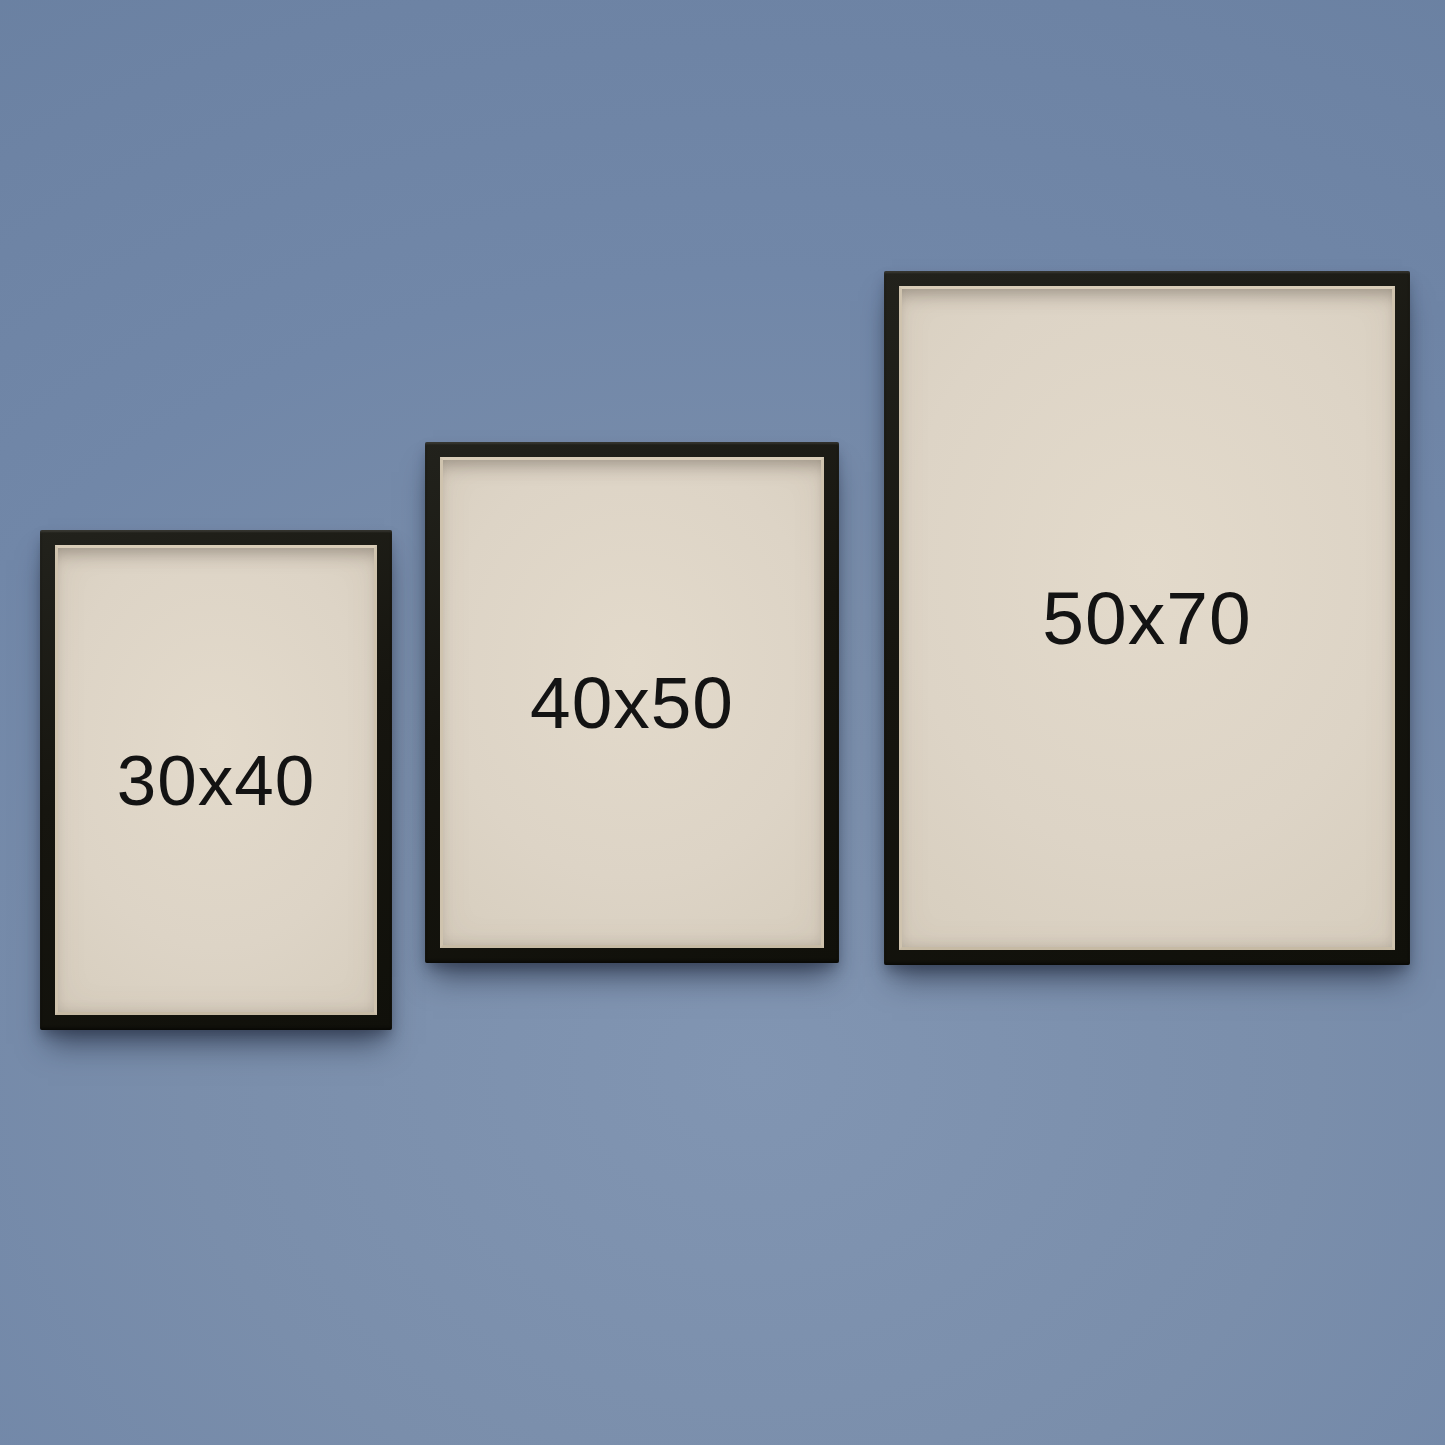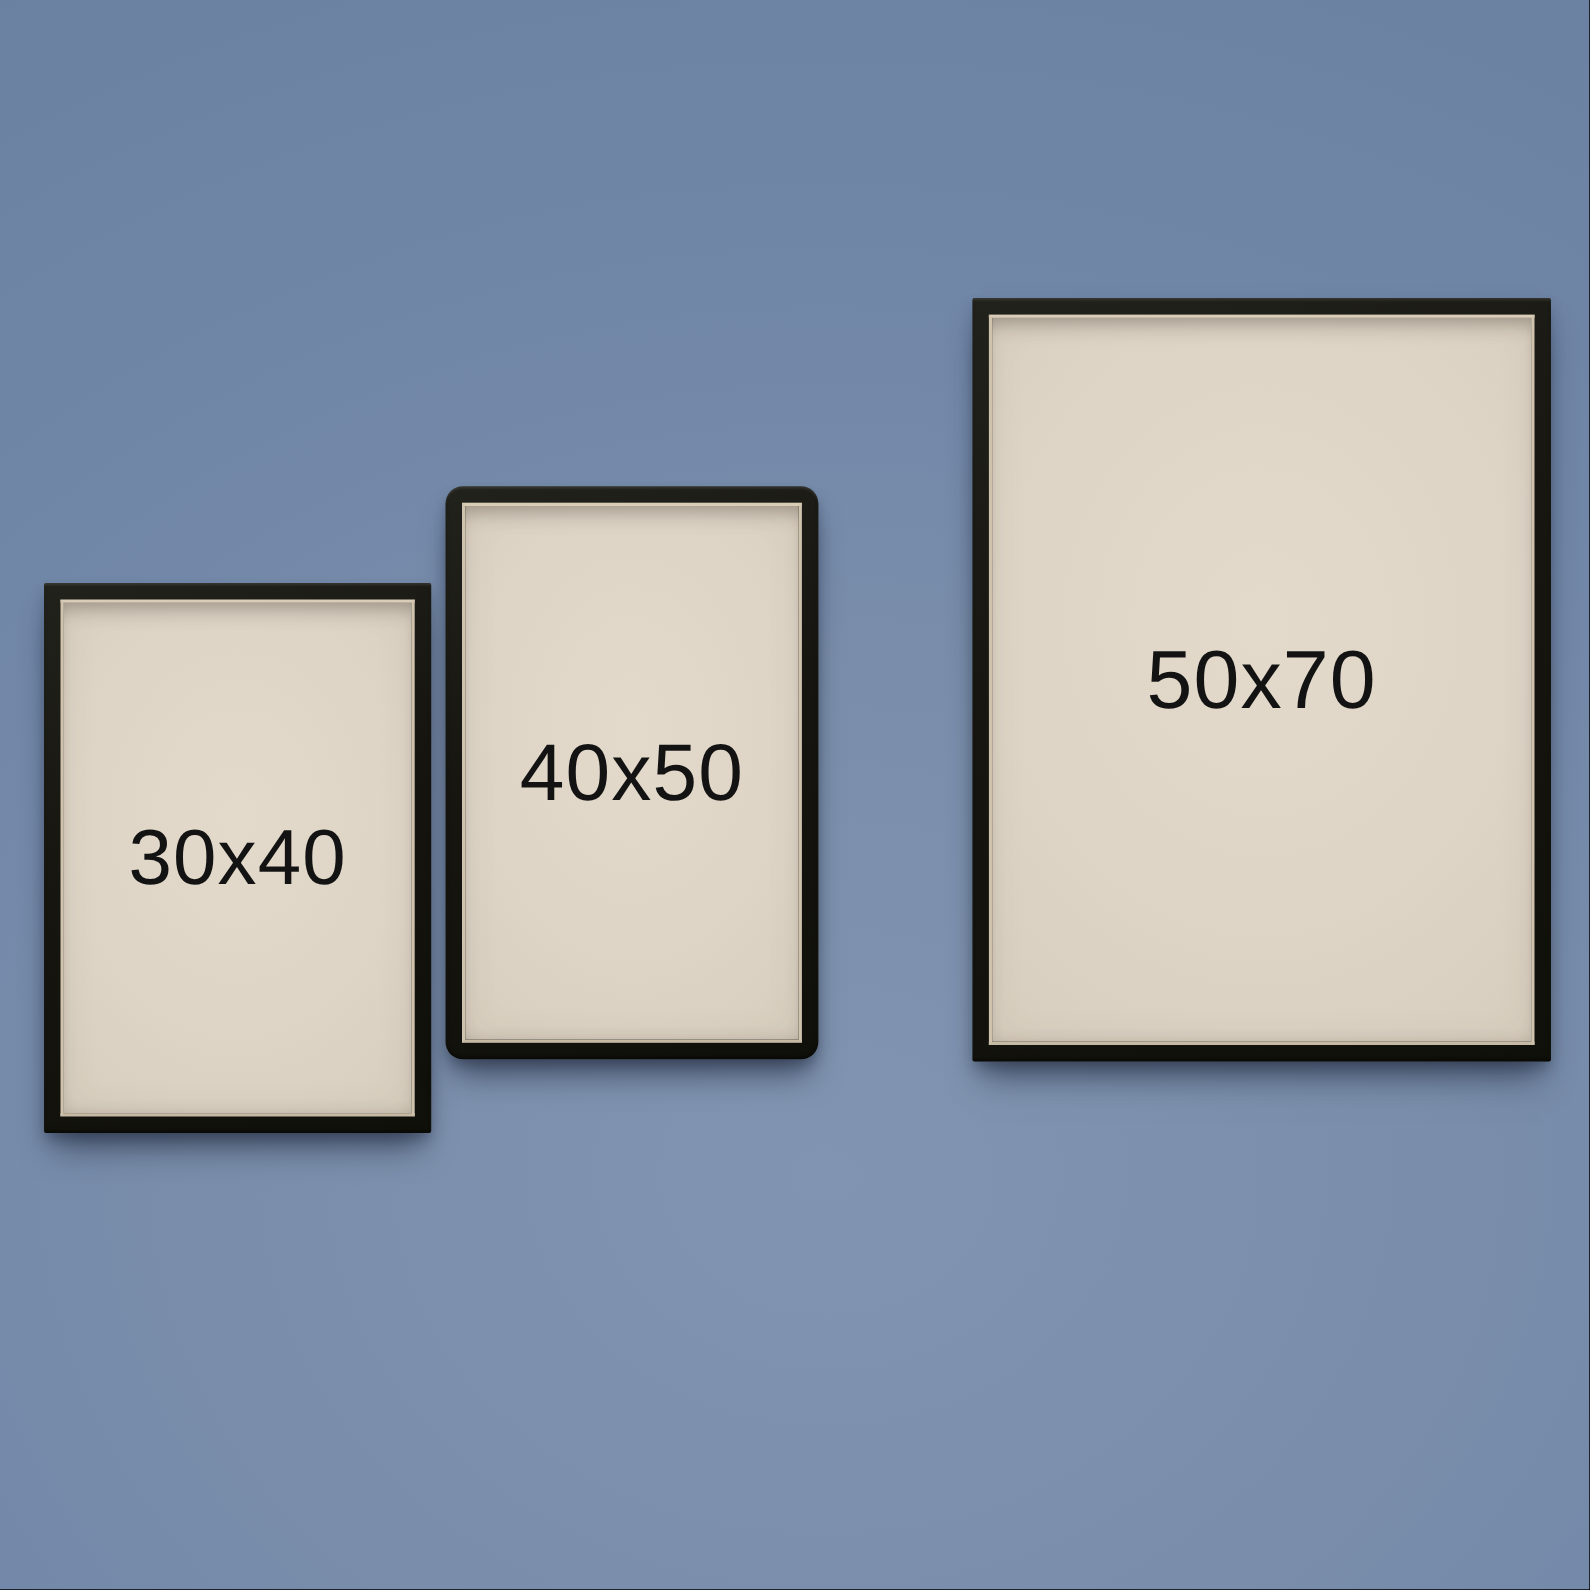--- a/index.html
+++ b/index.html
@@ -29,21 +29,21 @@
     border-radius: 2px;
     background: linear-gradient(160deg, #22221c 0%, var(--frame-black, #16150f) 45%, #10100a 100%);
     box-shadow:
       0 22px 28px -8px rgba(22, 30, 48, 0.55),
       0 7px 12px -2px rgba(22, 30, 48, 0.35),
       inset 0 2px 2px rgba(255, 255, 255, 0.10),
       inset 0 -2px 3px rgba(0, 0, 0, 0.50);
   }
 
   .frame--small  { left: 40px;  top: 530px; width: 352px; height: 500px; }
-  .frame--medium { left: 405px; top: 442px; width: 339px; height: 521px; border-radius: 16px; }
+  .frame--medium { left: 425px; top: 442px; width: 414px; height: 521px; }
   .frame--large  { left: 884px; top: 271px; width: 526px; height: 694px; }
 
   .mat {
     box-sizing: border-box;
     width: 100%;
     height: 100%;
     border: 3px solid var(--mat-lip, #cfc3ae);
     border-top-color: #d9cdb8;
     border-bottom-color: #c6baa4;
     text-align: right;

